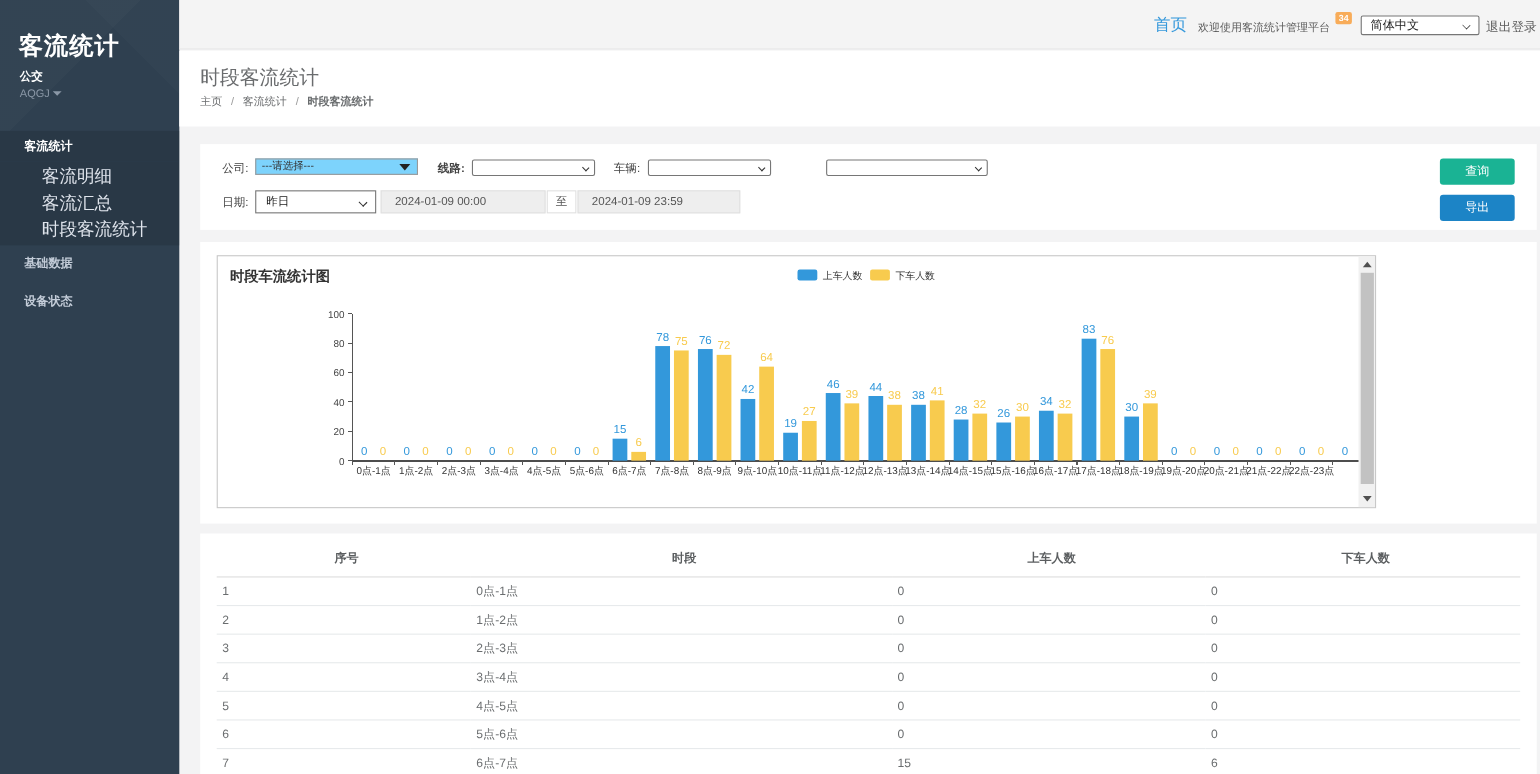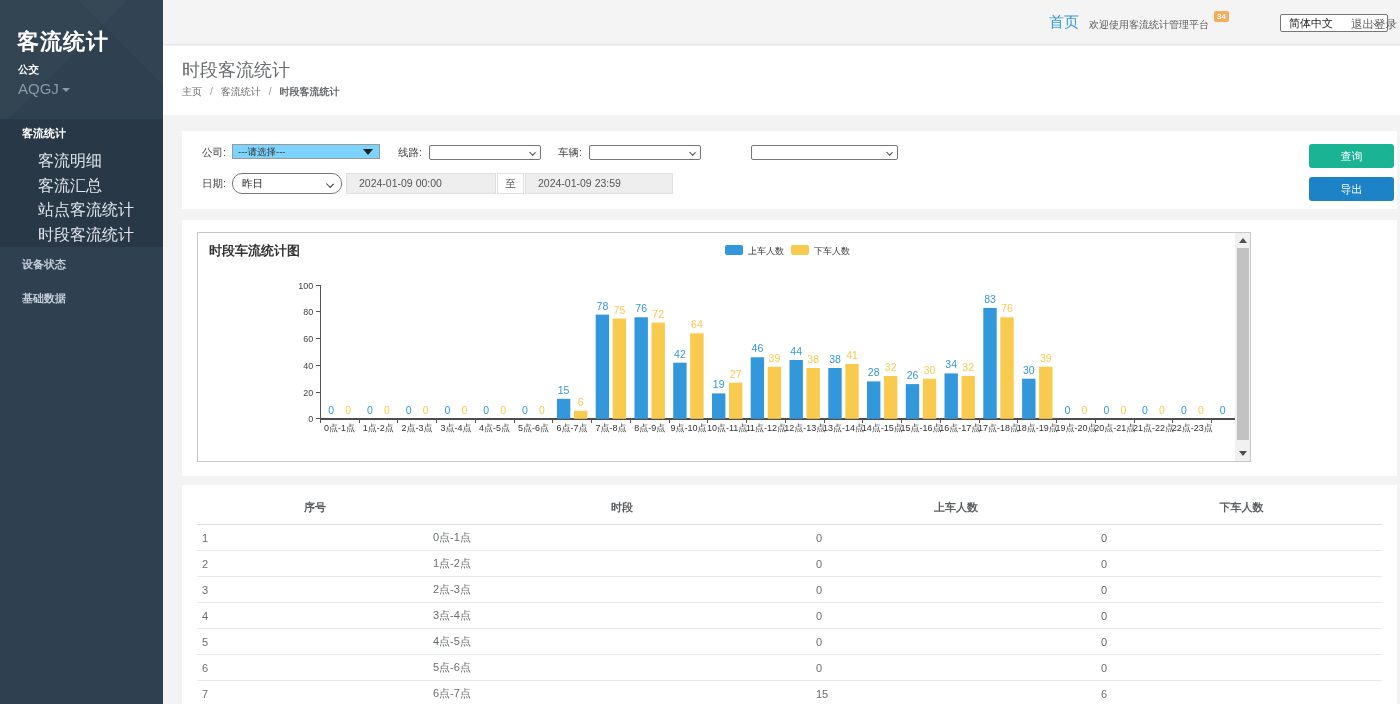--- a/index.html
+++ b/index.html
@@ -7,56 +7,56 @@
 #app { position:relative; width:1400px; height:704px; background:#f3f3f4; }
 
 #sidebar { position:absolute; left:0; top:0; width:163px; height:704px; background:#2f4050; overflow:hidden; }
 #sidebar .pattern { position:absolute; left:0; top:0; width:163px; height:300px;
   background:
     linear-gradient(135deg, rgba(255,255,255,0.02) 0 90px, rgba(255,255,255,0) 90px),
     linear-gradient(225deg, rgba(255,255,255,0.015) 0 60px, rgba(255,255,255,0) 60px);
 }
 .brand { position:absolute; left:17px; top:27px; color:#fff; font-size:22px; font-weight:bold; letter-spacing:1px; }
 .gongjiao { position:absolute; left:18px; top:63px; color:#fff; font-size:10.5px; font-weight:bold; }
-.aqgj { position:absolute; left:18px; top:80px; color:#8b98a7; font-size:15px; }
+.aqgj { position:absolute; left:18px; top:80px; color:#8b98a7; font-size:10px; }
 .aqgj .caret { display:inline-block; width:0; height:0; border-left:4px solid transparent; border-right:4px solid transparent; border-top:4px solid #8b98a7; margin-left:3px; vertical-align:middle; }
 #menu { position:absolute; left:0; top:119px; width:163px; }
 .m-top { height:28px; line-height:28px; padding-left:22px; color:#a7b1c2; font-size:11px; font-weight:bold; }
 .m-top.active { background:#293846; color:#fff; }
 .m-sub { background:#293846; padding:2px 0 0 0; }
 .m-sub div { height:24.5px; line-height:24.5px; padding-left:38px; color:#dfe4ec; font-size:16px; font-weight:normal; }
 .m-gap1 { height:0px; }
 .m-top2 { height:34px; line-height:34px; padding-left:22px; color:#c3ccd8; font-size:11px; font-weight:bold; }
 
 #navbar { position:absolute; left:163px; top:0; width:1237px; height:45px; background:#f4f4f4; border-bottom:1px solid #e7e7e7; }
 .nv-home { position:absolute; left:886px; top:13px; font-size:15px; color:#3598db; }
 .nv-welcome { position:absolute; left:926px; top:18px; font-size:10px; color:#5b5b5b; white-space:nowrap; }
 .nv-badge { position:absolute; left:1051px; top:11px; width:15px; height:11px; background:#f8ac59; border-radius:2px; color:#fff; font-size:8px; line-height:11px; text-align:center; font-weight:bold; }
-.nv-select { position:absolute; left:1074px; top:14px; width:108px; height:18px; background:#fff; border:1px solid #767676; border-radius:2px; font-size:11px; color:#222; line-height:16px; padding-left:8px;margin-left:43px; }
+.nv-select { position:absolute; left:1074px; top:14px; width:108px; height:18px; background:#fff; border:1px solid #767676; border-radius:2px; font-size:11px; color:#222; line-height:16px; padding-left:8px; }
 .nv-select .chev { position:absolute; right:8px; top:5px; width:6px; height:6px; border-right:1.5px solid #333; border-bottom:1.5px solid #333; transform:rotate(45deg) scale(1,0.9); transform-origin:center; margin-top:0; border-bottom-left-radius:1px; }
 .nv-logout { position:absolute; left:1188px; top:17px; font-size:11.5px; color:#5b5b5b; white-space:nowrap; }
 
 #heading { position:absolute; left:163px; top:46px; width:1237px; height:69px; background:#fff; }
 #heading h2 { position:absolute; left:19px; top:12px; font-size:18px; color:#6a6c6e; font-weight:normal; }
 .crumbs { position:absolute; left:19px; top:39px; font-size:10px; color:#6a6c6e; }
 .crumbs .sep { color:#999; padding:0 8px; }
 .crumbs b { color:#676a6c; }
 
 .card { position:absolute; background:#fff; }
 #filter-card { left:182px; top:131px; width:1215px; height:78px; }
 .f-label { position:absolute; font-size:10.5px; color:#444; }
 .msel { position:absolute; left:50px; top:13px; width:148px; height:15px; border:1px solid #999; background:#7dd3fc; font-size:9.5px; color:#333; line-height:13px; padding-left:5px; }
 .msel .tri { position:absolute; right:6px; top:4px; width:0; height:0; border-left:5px solid transparent; border-right:5px solid transparent; border-top:6px solid #222; }
 .nsel { position:absolute; height:15px; border:1px solid #767676; border-radius:2px; background:#fff; }
 .nsel .chev { position:absolute; right:5px; top:4px; width:5px; height:5px; border-right:1.5px solid #333; border-bottom:1.5px solid #333; transform:rotate(45deg) scale(1,0.9); }
-.dsel { position:absolute; left:50px; top:42px; width:110px; height:21px; border:1px solid #767676; border-radius:10px; background:#fff; font-size:10.5px; color:#222; line-height:19px; padding-left:9px; }
+.dsel { position:absolute; left:50px; top:42px; width:110px; height:21px; border:1px solid #767676; border-radius:0; background:#fff; font-size:10.5px; color:#222; line-height:19px; padding-left:9px; }
 .dsel .chev { position:absolute; right:8px; top:7px; width:6px; height:6px; border-right:1.5px solid #333; border-bottom:1.5px solid #333; transform:rotate(45deg) scale(1,0.9); }
 .dinput { position:absolute; top:42px; height:21px; background:#eee; border:1px solid #e0e0e0; font-size:10.5px; color:#555; line-height:19px; padding-left:12px; }
 .zhi { position:absolute; top:42px; height:21px; background:#fff; border:1px solid #e0e0e0; font-size:10.5px; color:#555; line-height:19px; text-align:center; }
-.btn { position:absolute; width:85px; height:24px; border-radius:3px; color:#fff; font-size:11px; text-align:center; line-height:24px; }
+.btn { position:absolute; width:68px; height:24px; border-radius:3px; color:#fff; font-size:11px; text-align:center; line-height:24px; }
 
 #chart-card { left:182px; top:220px; width:1215px; height:256px; }
 #chart-box { position:absolute; left:15px; top:12px; width:1054px; height:230px; border:1px solid #c8c8c8; background:#fff; }
 #sbar { position:absolute; right:0; top:0; width:15px; height:228px; background:#f1f1f1; }
 #sbar .thumb { position:absolute; left:1.5px; top:15px; width:12px; height:192px; background:#c2c2c2; }
 #sbar .arr { position:absolute; left:3.5px; width:0; height:0; border-left:4px solid transparent; border-right:4px solid transparent; }
 #sbar .up { top:5px; border-bottom:5px solid #505050; }
 #sbar .dn { bottom:5px; border-top:5px solid #505050; }
 
 #table-card { left:182px; top:485px; width:1215px; height:219px; }
@@ -70,43 +70,42 @@
   <div id="sidebar">
     <div class="pattern"></div>
     <div class="brand">客流统计</div>
     <div class="gongjiao">公交</div>
     <div class="aqgj">AQGJ<span class="caret"></span></div>
     <div id="menu">
       <div class="m-top active">客流统计</div>
       <div class="m-sub">
         <div>客流明细</div>
         <div>客流汇总</div>
-        <div>站点客流统计</div>
         <div>时段客流统计</div>
       </div>
       <div class="m-gap1"></div>
+      <div class="m-top2">基础数据</div>
       <div class="m-top2">设备状态</div>
-      <div class="m-top2">基础数据</div>
     </div>
   </div>
   <div id="navbar">
     <div class="nv-home">首页</div>
     <div class="nv-welcome">欢迎使用客流统计管理平台</div>
     <div class="nv-badge">34</div>
     <div class="nv-select">简体中文<span class="chev"></span></div>
     <div class="nv-logout">退出登录</div>
   </div>
   <div id="heading">
     <h2>时段客流统计</h2>
     <div class="crumbs">主页<span class="sep">/</span>客流统计<span class="sep">/</span><b>时段客流统计</b></div>
   </div>
   <div class="card" id="filter-card">
     <div class="f-label" style="left:20px;top:15px;">公司:</div>
     <div class="msel">---请选择---<span class="tri"></span></div>
-    <div class="f-label" style="left:216px;top:15px;">线路:</div>
+    <div class="f-label" style="left:216px;top:15px;font-weight:bold;">线路:</div>
     <div class="nsel" style="left:247px;top:14px;width:112px;">
         <span class="chev"></span>
       </div>
     <div class="f-label" style="left:376px;top:15px;">车辆:</div>
     <div class="nsel" style="left:407px;top:14px;width:112px;">
         <span class="chev"></span>
       </div>
     <div class="f-label" style="left:536px;top:15px;margin-left:48px;">站点:</div>
     <div class="nsel" style="left:569px;top:14px;width:147px;">
         <span class="chev"></span>

